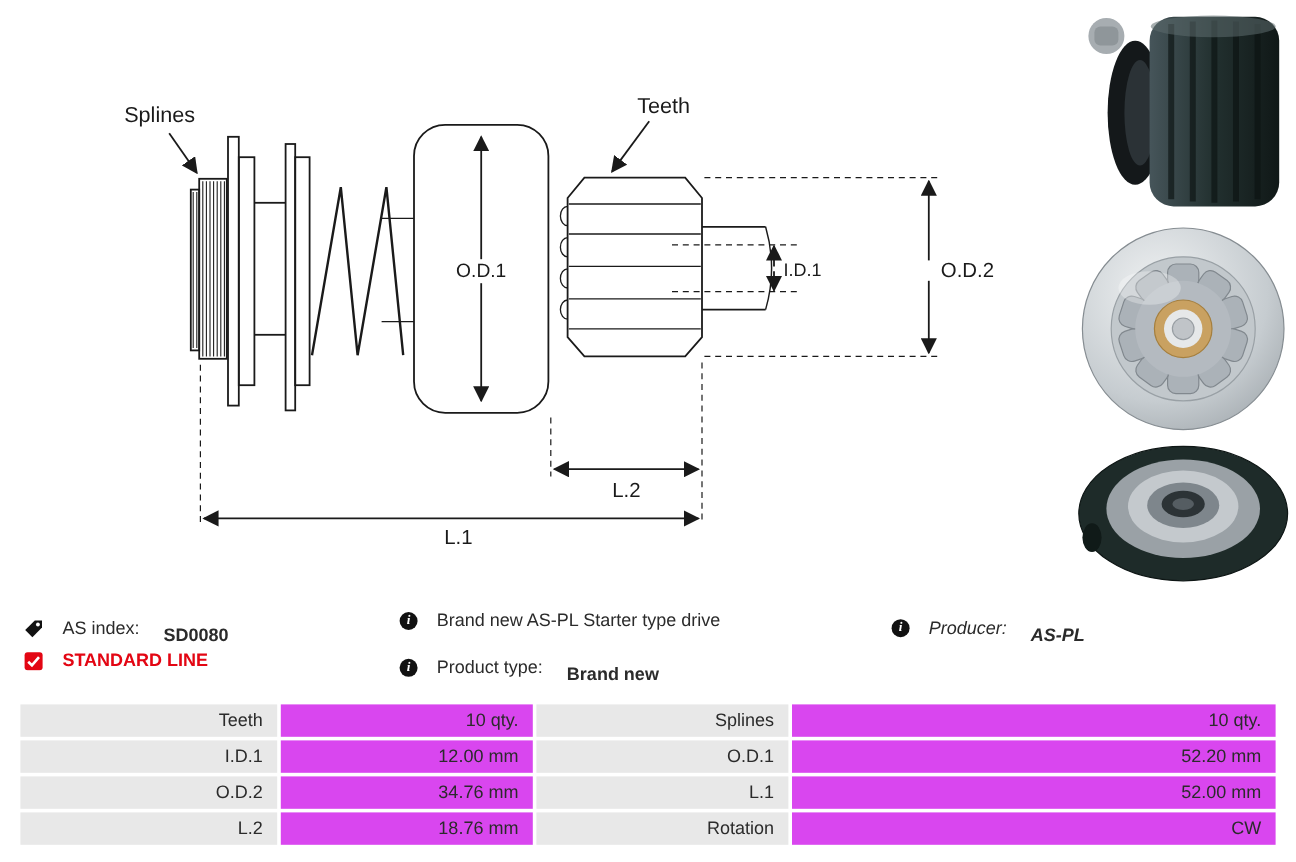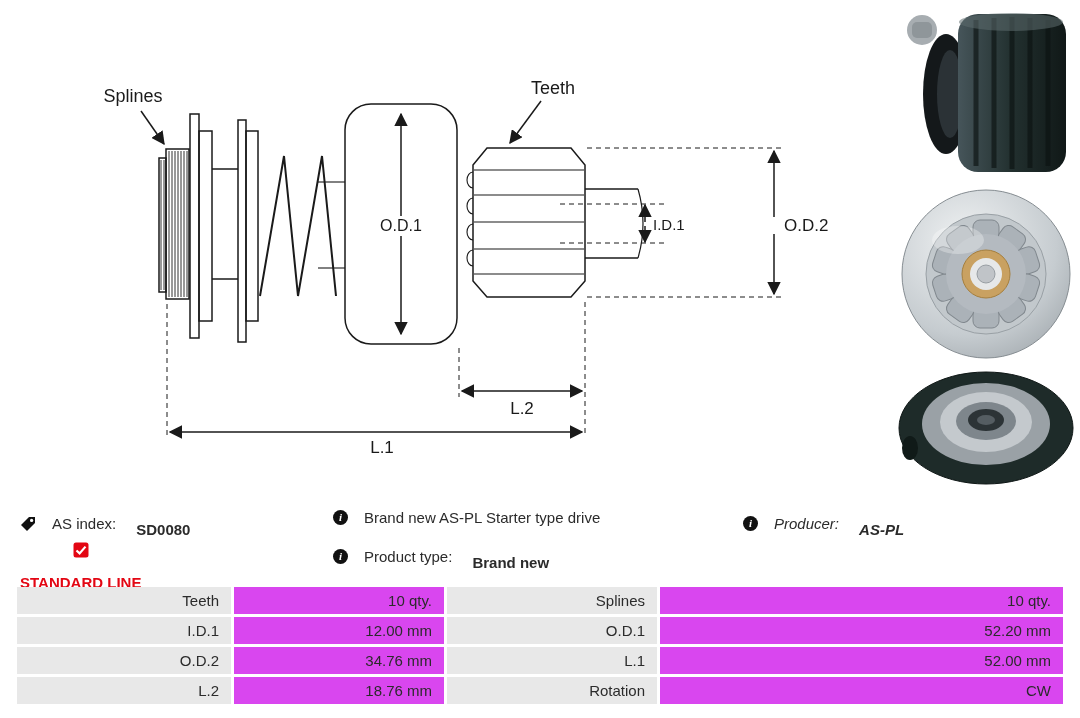--- a/index.html
+++ b/index.html
@@ -207,21 +207,21 @@
     <span class="icon-info"></span>
     <span>Brand new AS-PL Starter type drive</span>
   </div>
 
   <div class="info-item" style="left:743px;top:509px;font-style:italic;">
     <span class="icon-info"></span>
     <span>Producer:</span>
       <b>AS-PL</b>
   </div>
 
-  <div class="info-item" style="left:20px;top:542px;flex-direction:column;">
+  <div class="info-item" style="left:20px;top:542px;">
     <span class="icon-svg">
       <svg viewBox="0 0 16 16" width="16" height="16">
           <rect x="0.5" y="0.5" width="15" height="15" rx="2.5" fill="#e30613"></rect>
           <path d="M3.5,8.5 L6.6,11.4 L12.5,4.6" stroke="#fff" stroke-width="2.2" fill="none"></path>
         </svg>
     </span>
     <span class="standard">STANDARD LINE</span>
   </div>
 
   <div class="info-item" style="left:333px;top:542px;">

